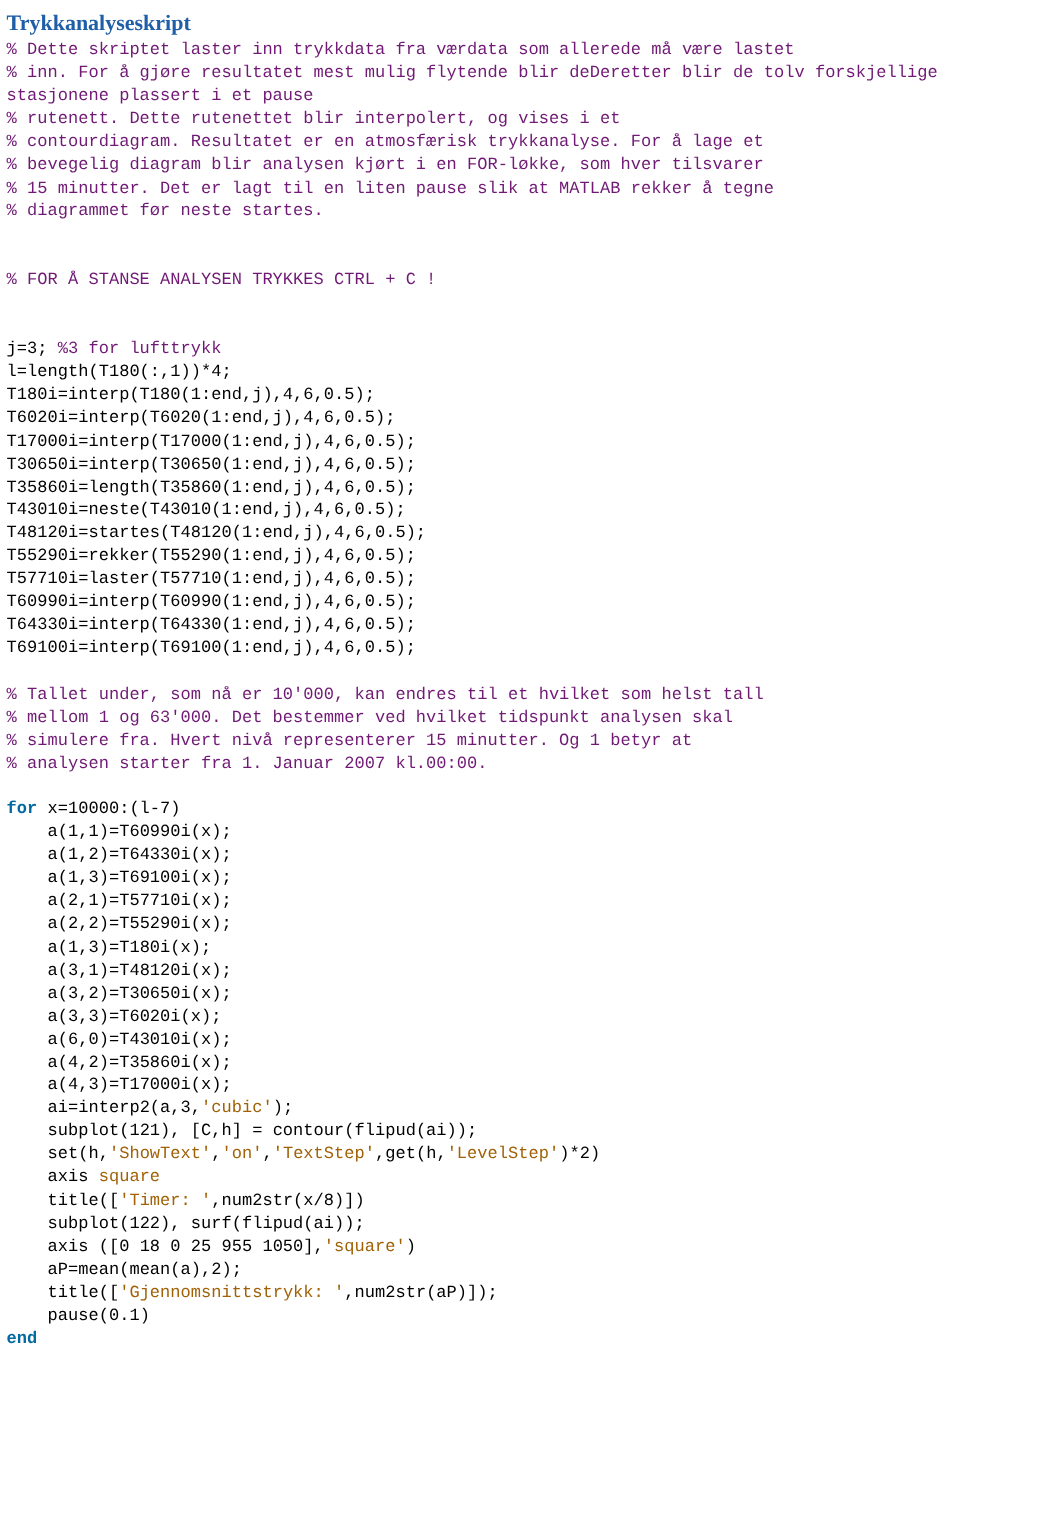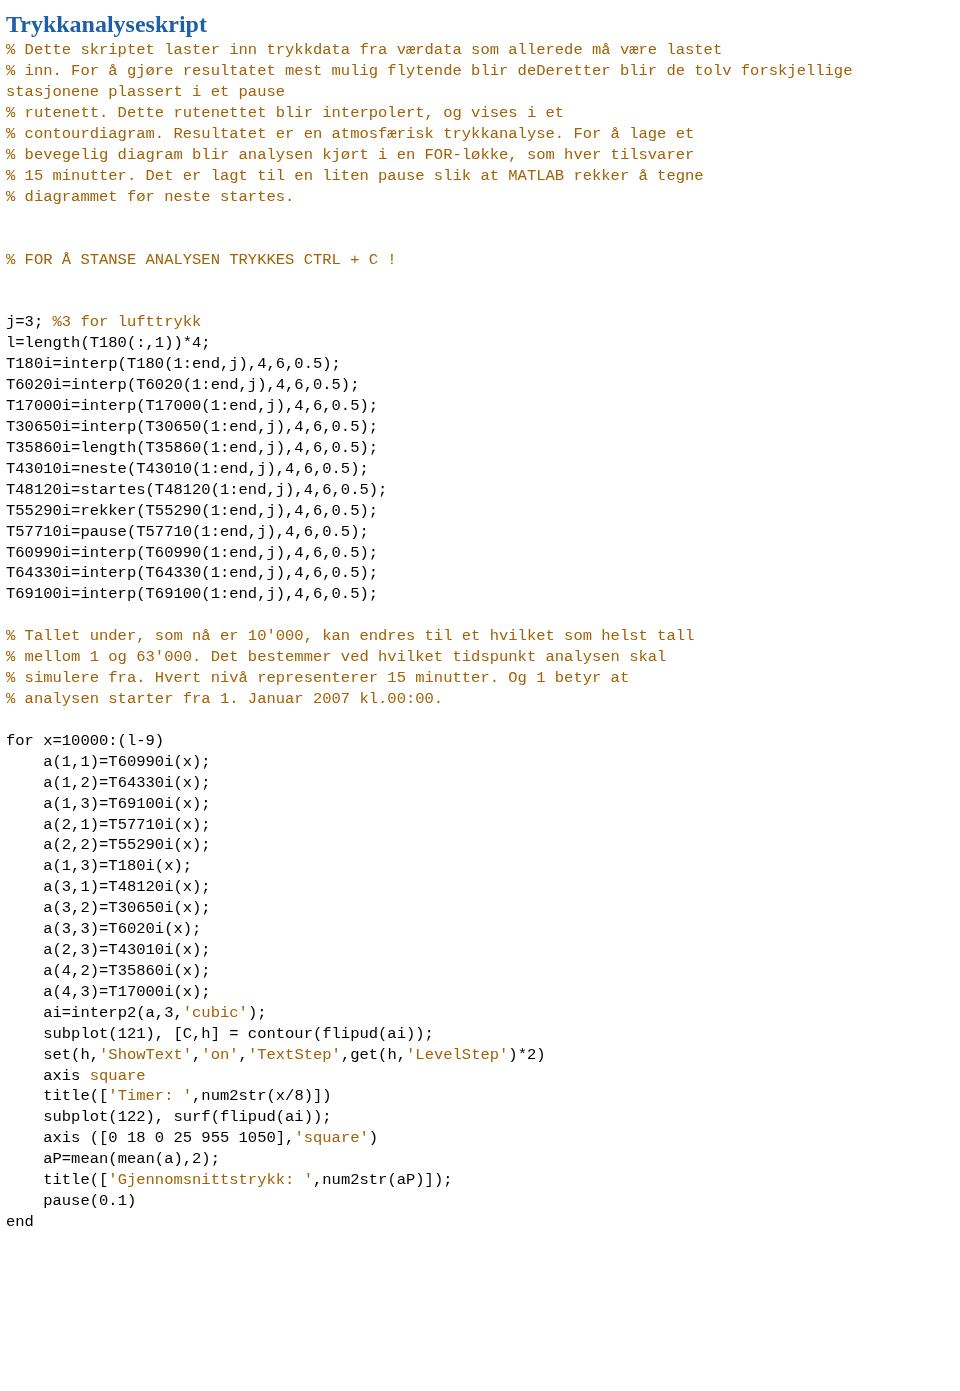--- a/index.html
+++ b/index.html
@@ -11,25 +11,25 @@
     background: #fff;
     color: #000;
     white-space: pre-wrap;
     width: 960px;
     box-sizing: border-box;
   }
   .title {
     font-family: Georgia, "Times New Roman", serif;
     font-weight: bold;
     color: #1f5fa8;
-    font-size: 24px;
+    font-size: 20px;
     white-space: normal;
   }
-  .comment { color: #a16207; }
-  .keyword { color: #000000; }
+  .comment { color: #701a75; }
+  .keyword { color: #0369a1; font-weight: bold; }
   .string  { color: #a16207; }
 </style>
 </head>
 <body><span class="title">Trykkanalyseskript</span>
 <span class="comment">% Dette skriptet laster inn trykkdata fra værdata som allerede må være lastet</span>
 <span class="comment">% inn. For å gjøre resultatet mest mulig flytende blir deDeretter blir de tolv forskjellige stasjonene plassert i et pause</span>
 <span class="comment">% rutenett. Dette rutenettet blir interpolert, og vises i et</span>
 <span class="comment">% contourdiagram. Resultatet er en atmosfærisk trykkanalyse. For å lage et</span>
 <span class="comment">% bevegelig diagram blir analysen kjørt i en FOR-løkke, som hver tilsvarer</span>
 <span class="comment">% 15 minutter. Det er lagt til en liten pause slik at MATLAB rekker å tegne</span>
@@ -42,41 +42,41 @@
 <span>j=3; </span><span class="comment">%3 for lufttrykk</span>
 <span>l=length(T180(:,1))*4;</span>
 <span>T180i=interp(T180(1:end,j),4,6,0.5);</span>
 <span>T6020i=interp(T6020(1:end,j),4,6,0.5);</span>
 <span>T17000i=interp(T17000(1:end,j),4,6,0.5);</span>
 <span>T30650i=interp(T30650(1:end,j),4,6,0.5);</span>
 <span>T35860i=length(T35860(1:end,j),4,6,0.5);</span>
 <span>T43010i=neste(T43010(1:end,j),4,6,0.5);</span>
 <span>T48120i=startes(T48120(1:end,j),4,6,0.5);</span>
 <span>T55290i=rekker(T55290(1:end,j),4,6,0.5);</span>
-<span>T57710i=pause(T57710(1:end,j),4,6,0.5);</span>
+<span>T57710i=laster(T57710(1:end,j),4,6,0.5);</span>
 <span>T60990i=interp(T60990(1:end,j),4,6,0.5);</span>
 <span>T64330i=interp(T64330(1:end,j),4,6,0.5);</span>
 <span>T69100i=interp(T69100(1:end,j),4,6,0.5);</span>
 
 <span class="comment">% Tallet under, som nå er 10'000, kan endres til et hvilket som helst tall</span>
 <span class="comment">% mellom 1 og 63'000. Det bestemmer ved hvilket tidspunkt analysen skal</span>
 <span class="comment">% simulere fra. Hvert nivå representerer 15 minutter. Og 1 betyr at</span>
 <span class="comment">% analysen starter fra 1. Januar 2007 kl.00:00.</span>
 
-<span class="keyword">for</span><span> x=10000:(l-9)</span>
+<span class="keyword">for</span><span> x=10000:(l-7)</span>
 <span>    a(1,1)=T60990i(x);</span>
 <span>    a(1,2)=T64330i(x);</span>
 <span>    a(1,3)=T69100i(x);</span>
 <span>    a(2,1)=T57710i(x);</span>
 <span>    a(2,2)=T55290i(x);</span>
 <span>    a(1,3)=T180i(x);</span>
 <span>    a(3,1)=T48120i(x);</span>
 <span>    a(3,2)=T30650i(x);</span>
 <span>    a(3,3)=T6020i(x);</span>
-<span>    a(2,3)=T43010i(x);</span>
+<span>    a(6,0)=T43010i(x);</span>
 <span>    a(4,2)=T35860i(x);</span>
 <span>    a(4,3)=T17000i(x);</span>
 <span>    ai=interp2(a,3,</span><span class="string">'cubic'</span><span>);</span>
 <span>    subplot(121), [C,h] = contour(flipud(ai));</span>
 <span>    set(h,</span><span class="string">'ShowText'</span><span>,</span><span class="string">'on'</span><span>,</span><span class="string">'TextStep'</span><span>,get(h,</span><span class="string">'LevelStep'</span><span>)*2)</span>
 <span>    axis </span><span class="string">square</span>
 <span>    title([</span><span class="string">'Timer: '</span><span>,num2str(x/8)])</span>
 <span>    subplot(122), surf(flipud(ai));</span>
 <span>    axis ([0 18 0 25 955 1050],</span><span class="string">'square'</span><span>)</span>
 <span>    aP=mean(mean(a),2);</span>

